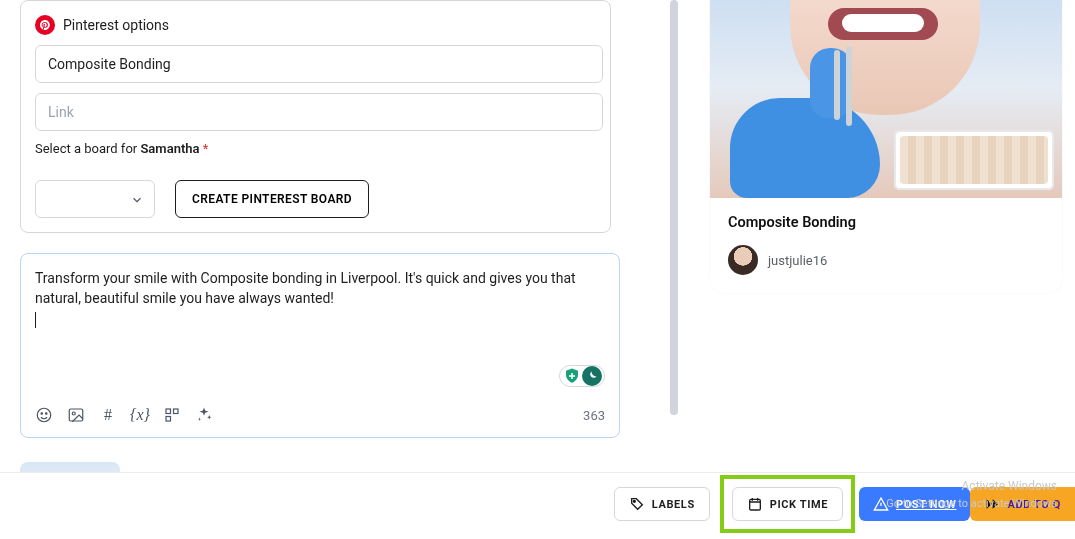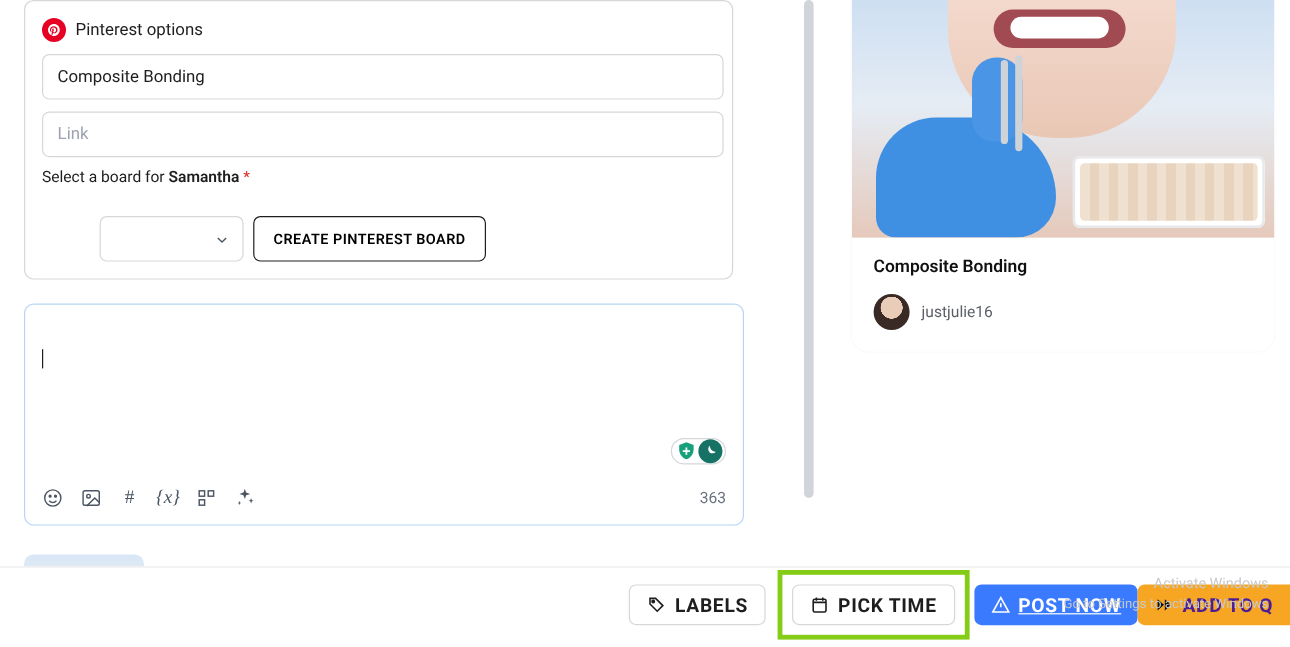--- a/index.html
+++ b/index.html
@@ -19,21 +19,21 @@
   .pin-icon{width:20px;height:20px;border-radius:50%;background:#e60023;color:#fff;display:flex;align-items:center;justify-content:center;font-weight:700;font-size:12px;}
   .panel-title{font-size:14px;color:var(--text);}
 
   .text-input{width:568px;border:1px solid var(--border);border-radius:6px;padding:10px 12px;font-size:14px;color:var(--text);outline:none;margin-bottom:10px;}
   .text-input::placeholder{color:#9ca3af;}
 
   .board-label{font-size:13px;color:var(--text);margin-bottom:24px;}
   .board-label .name{font-weight:600;}
   .board-label .req{color:#d93025;}
 
-  .board-row{display:flex;gap:8px;margin-left:48px;}
+  .board-row{display:flex;gap:20px;}
   .select{position:relative;width:120px;height:38px;border:1px solid var(--border);border-radius:6px;background:#fff;cursor:pointer;}
   .select svg{position:absolute;right:10px;top:12px;}
   .outline-btn{height:38px;padding:0 16px;border:1px solid #1e1e1e;border-radius:6px;background:#fff;font-size:12px;letter-spacing:.4px;font-weight:600;cursor:pointer;}
 
   .compose{margin-top:20px;border:1px solid #b7d5f8;border-radius:8px;background:#fff;position:relative;width:600px;height:185px;}
   .compose-text{padding:14px 14px 0 14px;font-size:14px;line-height:1.45;color:var(--text);min-height:90px;}
   .caret{display:inline-block;width:1px;height:16px;background:#1e1e1e;vertical-align:middle;}
 
   .badge-pair{position:absolute;right:14px;bottom:50px;display:flex;align-items:center;border:1px solid var(--border);border-radius:14px;padding:0 2px;background:#fff;}
   .badge-pair span{width:20px;height:20px;display:flex;align-items:center;justify-content:center;}
@@ -66,21 +66,21 @@
 
   .preview-title{padding:16px 18px 8px 18px;font-size:14.5px;font-weight:600;color:#101010;}
   .author{display:flex;align-items:center;gap:10px;padding:6px 18px 18px 18px;}
   .avatar{width:30px;height:30px;border-radius:50%;background:radial-gradient(circle at 50% 38%,#e9cdb9 0 38%,#3a2a25 39% 100%);}
   .author-name{font-size:13px;color:#5b5f66;}
 
   
   .footer{position:absolute;left:0;right:0;bottom:4px;height:63px;background:#fff;border-top:1px solid #ececec;display:flex;align-items:center;justify-content:flex-end;padding-right:0;}
   .footer .watermark{position:absolute;right:18px;top:6px;font-size:12px;color:#c7c9cc;}
   .footer .watermark.small{top:24px;font-size:11px;}
-  .btn{height:34px;display:inline-flex;align-items:center;gap:7px;border-radius:6px;font-size:16px;letter-spacing:.6px;font-weight:700;cursor:pointer;border:none;padding:16px 14px;}
+  .btn{height:34px;display:inline-flex;align-items:center;gap:7px;border-radius:6px;font-size:11px;letter-spacing:.6px;font-weight:700;cursor:pointer;border:none;padding:16px 14px;}
   .btn.labels{border:1px solid var(--border);background:#fff;color:#1e1e1e;margin-right:10px;}
   .btn.pick{border:1px solid var(--border);background:#fff;color:#1e1e1e;}
   .pick-wrap{border:4px solid #84cc16;padding:8px;display:inline-flex;margin-right:4px;}
   .btn.post{background:var(--blue);color:#ffffff;text-decoration:underline;}
   .btn.addq{background:var(--orange);color:#4c1d95;border-radius:6px 0 0 6px;margin-right:0;}
 </style>
 </head>
 <body>
 
 <div class="main-col">
@@ -106,21 +106,21 @@
         <svg width="14" height="14" viewBox="0 0 24 24" fill="none" stroke="#4b5563" stroke-width="2">
             <polyline points="6 9 12 15 18 9"></polyline>
           </svg>
       </div>
       <button class="outline-btn">CREATE PINTEREST BOARD</button>
     </div>
   </div>
 
   <div class="compose">
     <div class="compose-text">
-      <br><span class="caret"></span>
+      <span>Transform your smile with Composite bonding in Liverpool. It's quick and gives you that natural, beautiful smile you have always wanted!</span><br><span class="caret"></span>
     </div>
     <div class="badge-pair">
       <span class="left">
         <svg viewBox="0 0 24 24" fill="#17a07a">
             <path d="M12 2l8 3v5c0 5-3.4 9.4-8 11-4.6-1.6-8-6-8-11V5l8-3z"></path>
             <path fill="#fff" d="M11 8h2v3h3v2h-3v3h-2v-3H8v-2h3z"></path>
           </svg>
       </span>
       <span class="right">
         <svg viewBox="0 0 24 24" width="12" height="12" fill="#fff">

